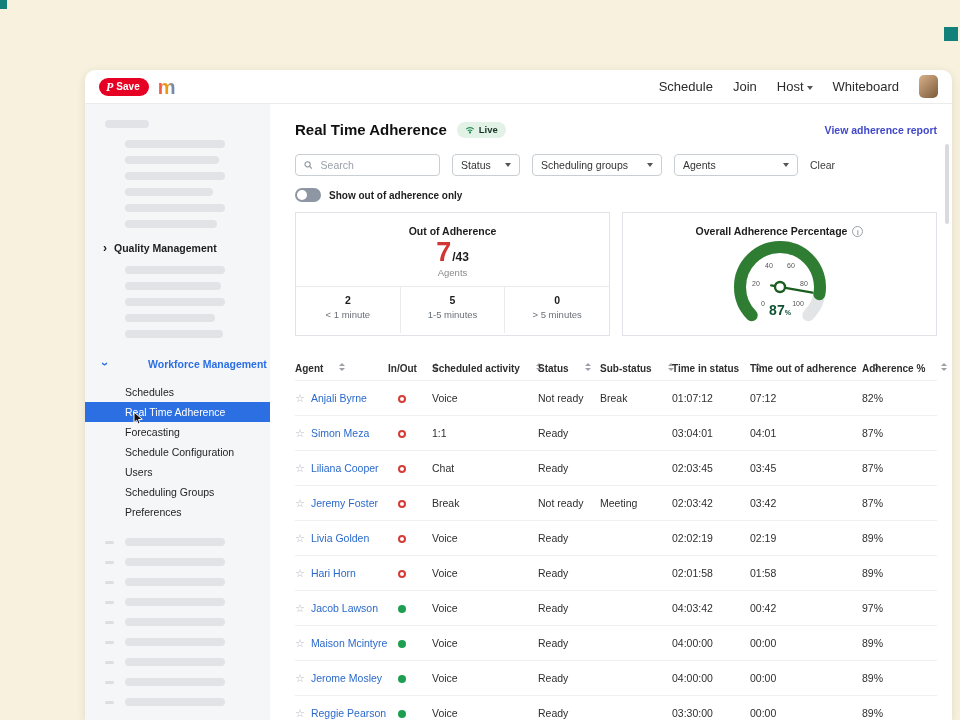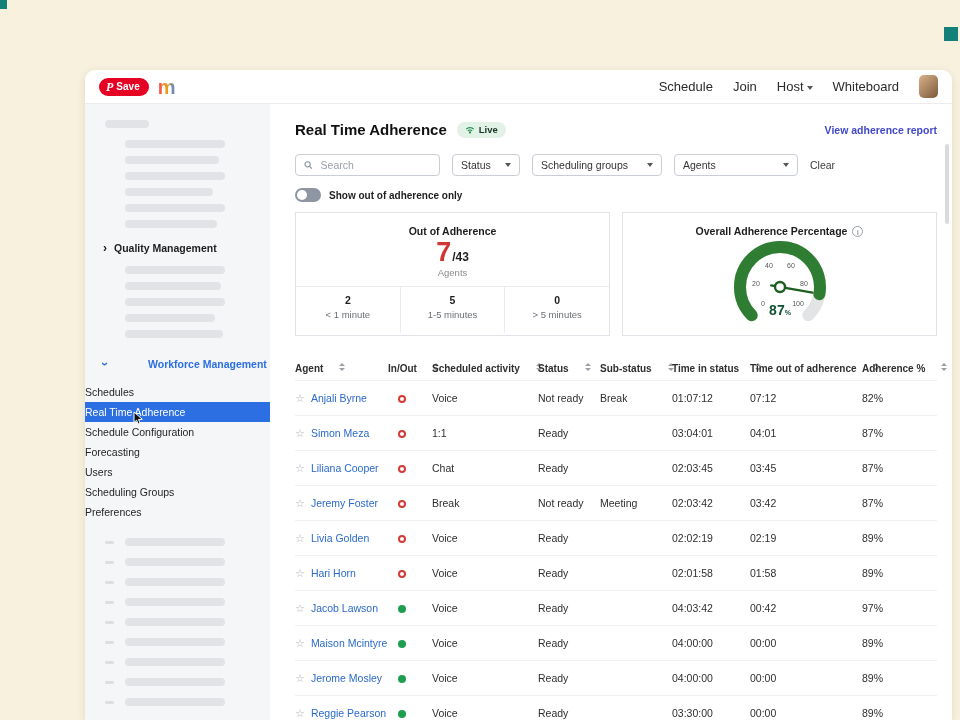--- a/index.html
+++ b/index.html
@@ -27,21 +27,21 @@
 
   
   .sidebar{width:185px;flex:0 0 185px;background:#f5f6f8;padding-top:16px;box-sizing:border-box;overflow:hidden;}
   .sk{height:8px;border-radius:4px;background:#e2e3e7;}
   .sk-row{margin:0 0 8px 40px;width:100px;}
   .sk-first{margin:0 0 12px 20px;width:44px;}
   .side-head{display:flex;align-items:center;gap:7px;margin:14px 0 12px 18px;color:#1d1d1d;font-weight:bold;font-size:10.5px;}
   .side-head.wm{color:#2b6fe3;margin-top:20px;gap:41px;}
   .chev{font-size:12px;line-height:1;color:inherit;display:inline-block;}
   .chev.down{transform:rotate(90deg);}
-  .side-item{height:20px;line-height:20px;font-size:10.5px;color:#242424;position:relative;cursor:pointer;white-space:nowrap;}
+  .side-item{height:20px;line-height:20px;padding-left:40px;font-size:10.5px;color:#242424;position:relative;cursor:pointer;white-space:nowrap;}
   .side-item.selected{background:#2b6fe3;color:#fff;}
   .cursor{position:absolute;left:48px;top:9px;}
   .sk-list{margin-top:16px;}
   .sk-dash-row{display:flex;align-items:center;margin:0 0 12px 20px;}
   .dash{width:9px;height:3px;border-radius:2px;background:#dddee2;margin-right:11px;}
   .sk-dash-row .bar{width:100px;height:8px;border-radius:4px;background:#e2e3e7;}
 
   
   .main{flex:1;min-width:0;padding:0 15px 0 25px;box-sizing:border-box;position:relative;}
   .scrollbar{position:absolute;right:3px;top:40px;width:4px;height:80px;border-radius:2px;background:#d8dade;}
@@ -144,22 +144,22 @@
       <div class="side-head wm">
         <span class="chev down">›</span>
         <span>Workforce Management</span>
       </div>
 
       <div>
           <div class="side-item">Schedules</div>
           <div class="side-item selected">Real Time Adherence<span class="cursor"><svg width="11" height="14" viewBox="0 0 11 14">
                 <path d="M1 1 L1 11.5 L3.6 9.2 L5.2 13 L7.1 12.2 L5.5 8.5 L9.3 8.3 Z" fill="#111" stroke="#fff" stroke-width="1"></path>
               </svg></span></div>
+          <div class="side-item">Forecasting</div>
           <div class="side-item">Schedule Configuration</div>
-          <div class="side-item">Forecasting</div>
           <div class="side-item">Users</div>
           <div class="side-item">Scheduling Groups</div>
           <div class="side-item">Preferences</div>
         </div>
 
       <div class="sk-list">
         <div class="sk-dash-row">
             <span class="dash"></span>
             <span class="bar"></span>
           </div>

